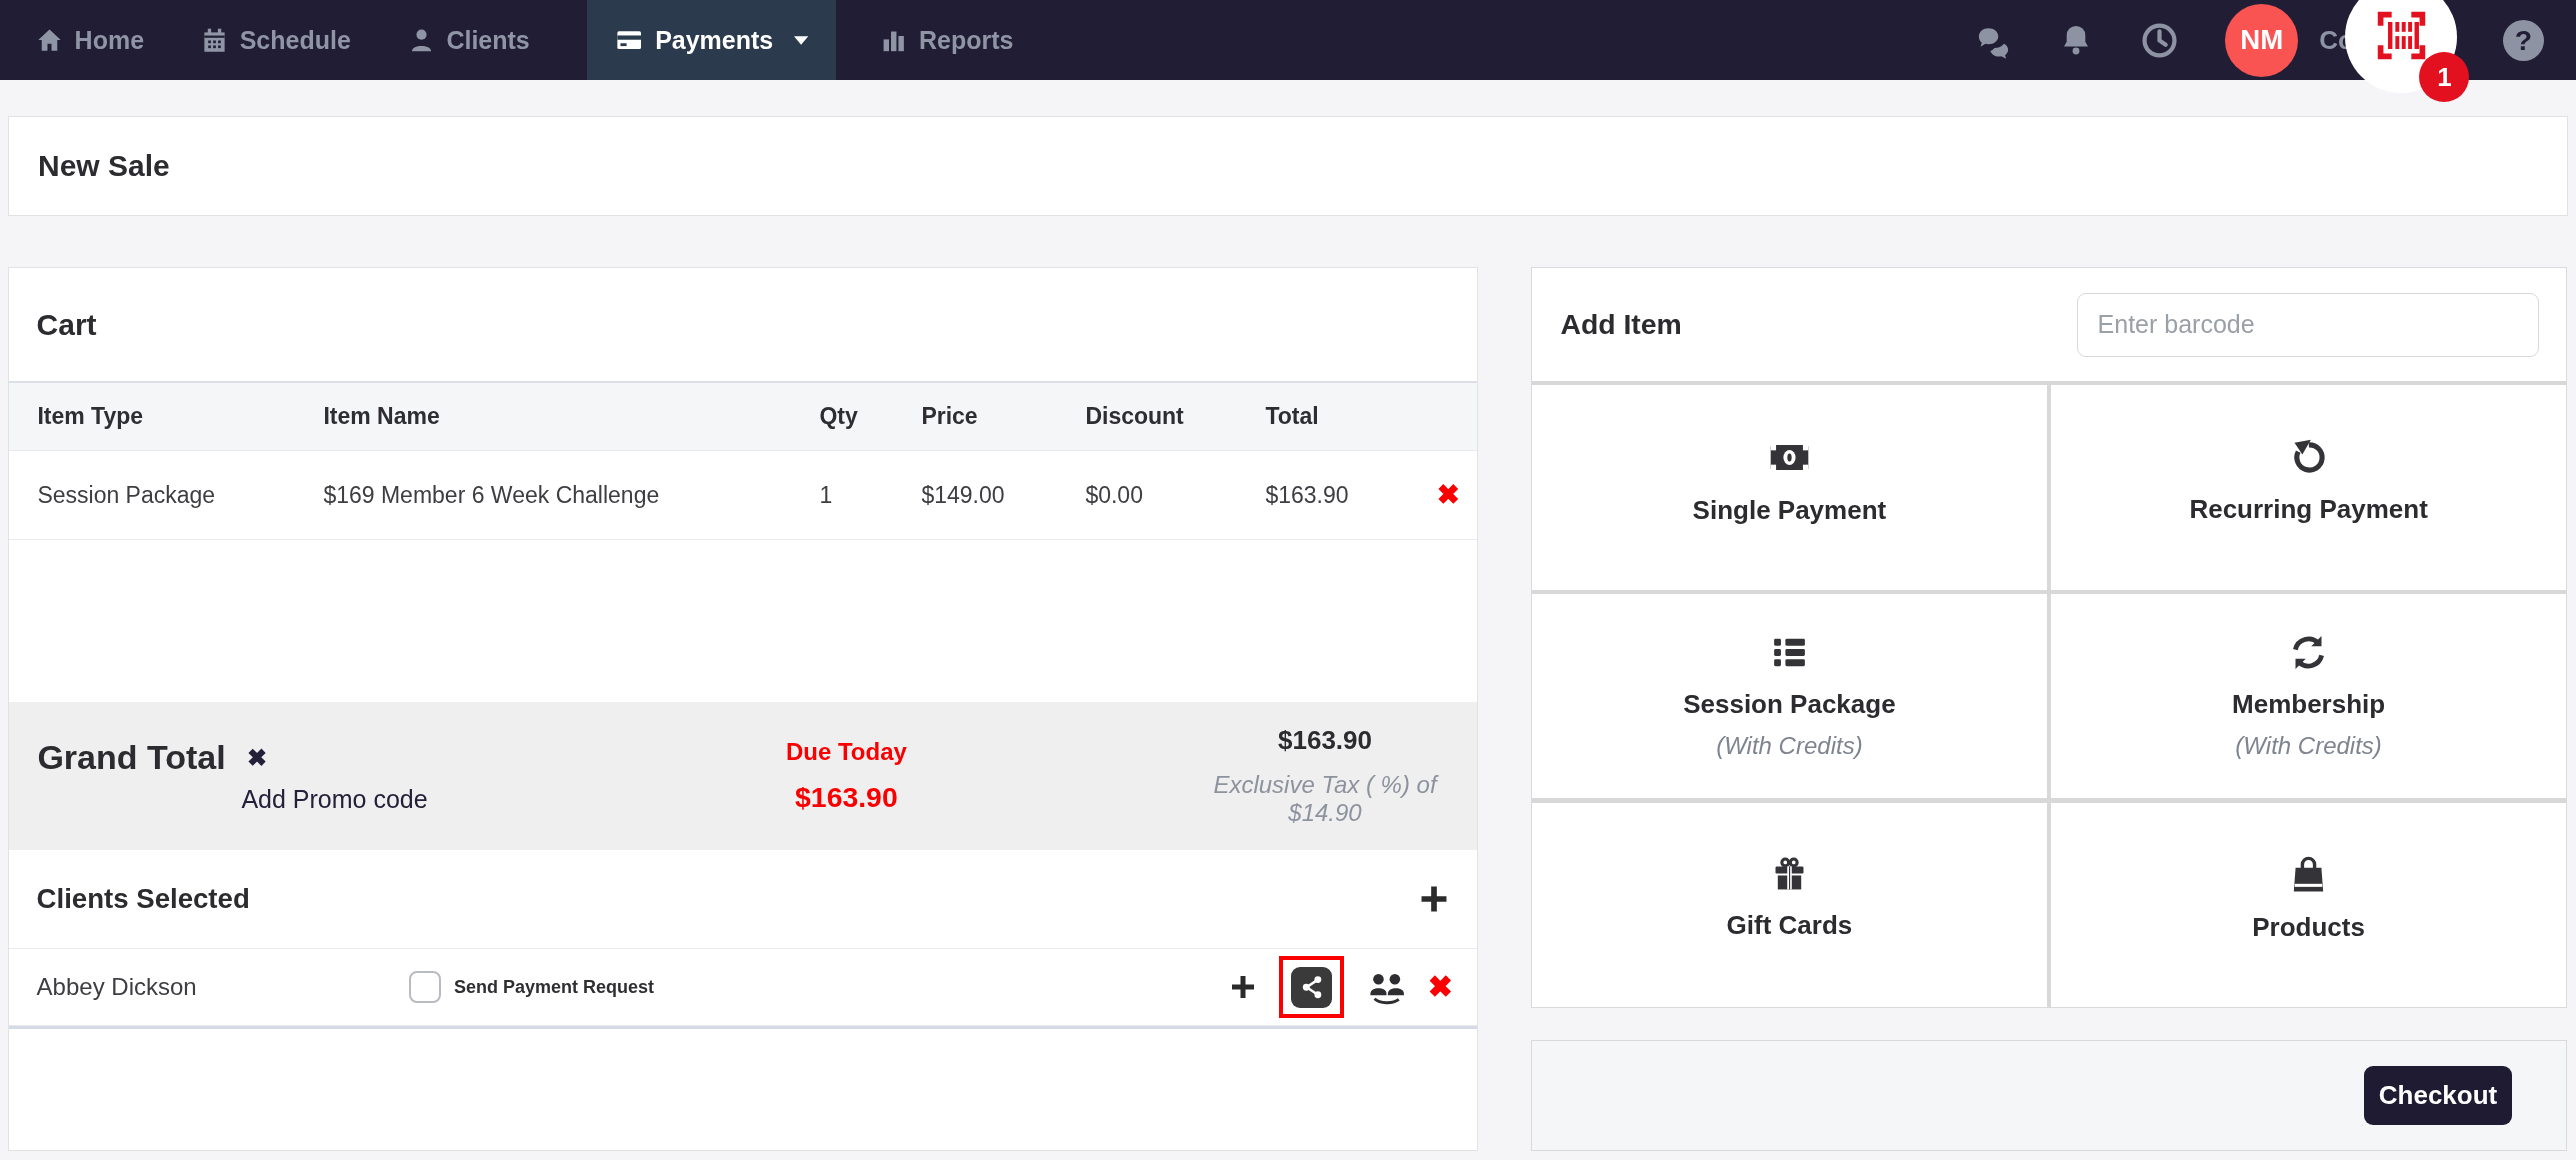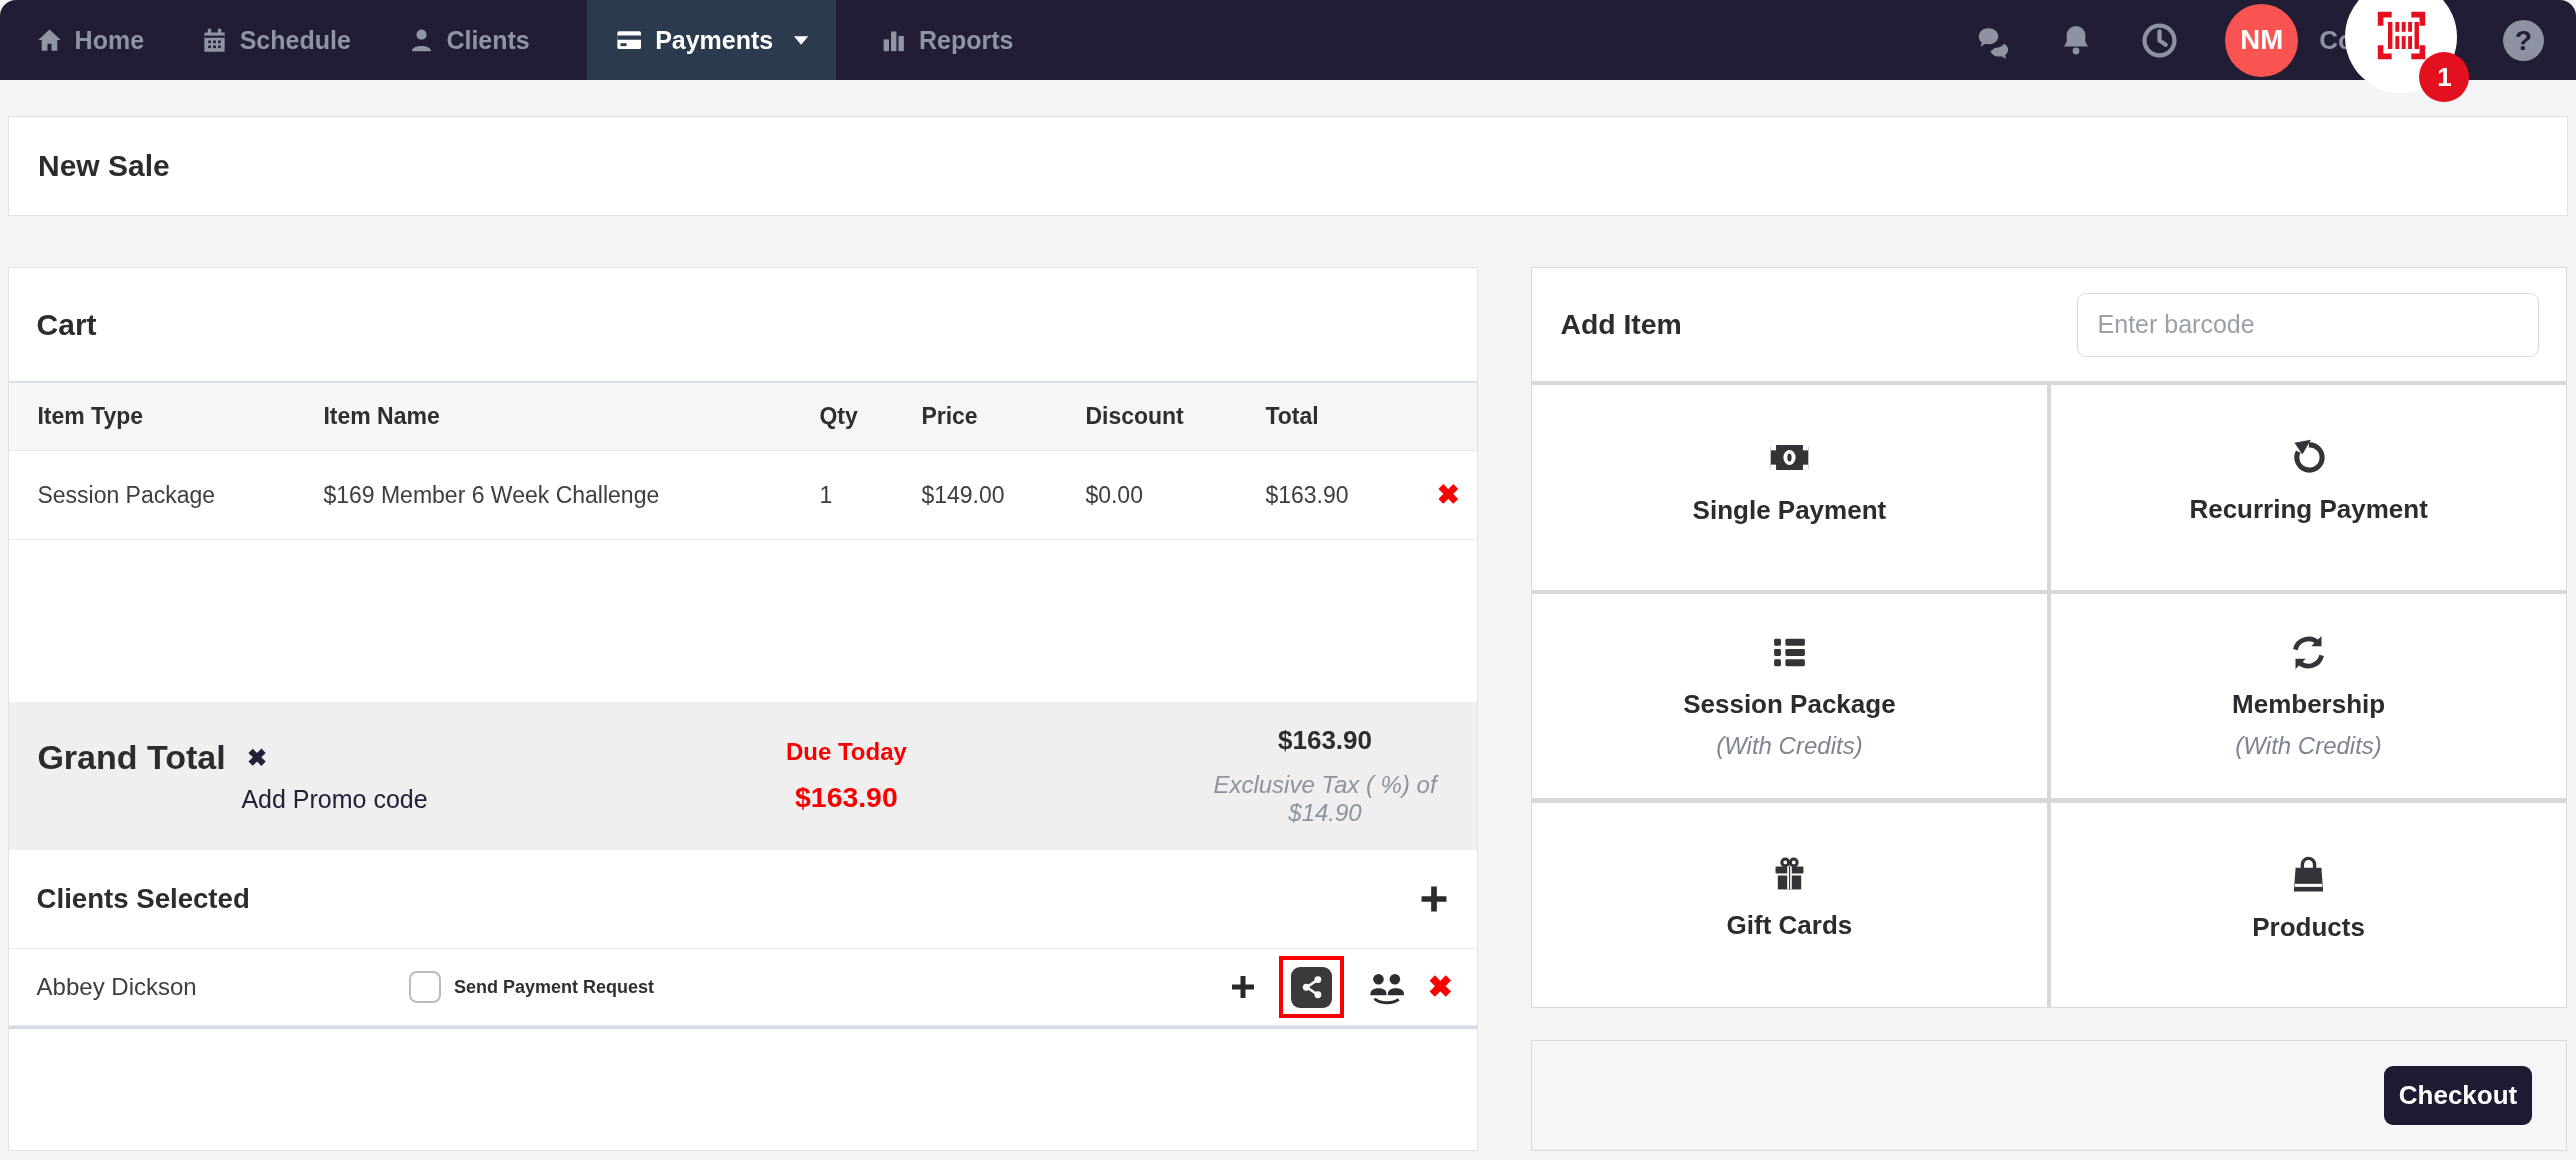--- a/index.html
+++ b/index.html
@@ -1,18 +1,18 @@
 <!DOCTYPE html>
 <html style="font-size:14.2px"><head>
 <meta charset="utf-8">
 <style>
   * { margin:0; padding:0; box-sizing:border-box; }
   html,body { width:2576px; height:1161px; }
   body { font-family:"Liberation Sans", sans-serif; background:#f5f5f7; color:#2f2f33; }
-  .app { position:relative; width:2576px; height:1161px; overflow:hidden;border-radius:16px; }
+  .app { position:relative; width:2576px; height:1161px; overflow:hidden; }
 
   
   .navbar { height:80px; background:#201d35; display:flex; align-items:center;
             padding:0 32px 0 36px; position:relative; z-index:20; }
   .nav-item { display:flex; align-items:center; gap:11.6px; color:#9095a6;
               font-size:25px; font-weight:700; margin-right:57px; cursor:pointer; height:80px; }
   .nav-item .ni { display:flex; align-items:center; }
   .nav-item.active { background:#2b3a4c; color:#ffffff; padding:0 28.4px; margin-right:44px; }
   .caret { margin-left:9px; display:flex; align-items:center; }
   .nav-right { margin-left:auto; display:flex; align-items:center; gap:46px; }
@@ -90,21 +90,21 @@
                    font-family:"Liberation Sans", sans-serif; }
   .barcode-input::placeholder { color:#9aa0a8; }
   .options-grid { flex:1; display:grid; grid-template-columns:1fr 1fr; grid-auto-rows:1fr; gap:4.4px; }
   .opt-cell { background:#fff; display:flex; flex-direction:column; align-items:center;
               justify-content:center; cursor:pointer; }
   .opt-icon { color:#343438; display:flex; }
   .opt-label { font-size:26px; font-weight:700; color:#2c2c30; margin-top:16px; }
   .opt-sub { font-size:24px; font-style:italic; color:#7e8590; margin-top:12.4px; min-height:0.9px; }
 
   .checkout-panel { margin-top:32px; height:117px; background:#f5f6f7; border:1.8px solid #d9d9d9;
-                    display:flex; align-items:center; justify-content:flex-end; padding-right:34px; }
+                    display:flex; align-items:center; justify-content:flex-end; padding-right:54px; }
   .checkout-btn { width:148px; height:59px; background:#1e1b32; color:#fff; border:none; border-radius:9px;
                   font-size:26px; font-weight:700; cursor:pointer; font-family:"Liberation Sans", sans-serif; }
 </style>
 </head>
 <body>
 
 <div class="app">
 
   <div class="navbar">
     <div class="nav-item">

